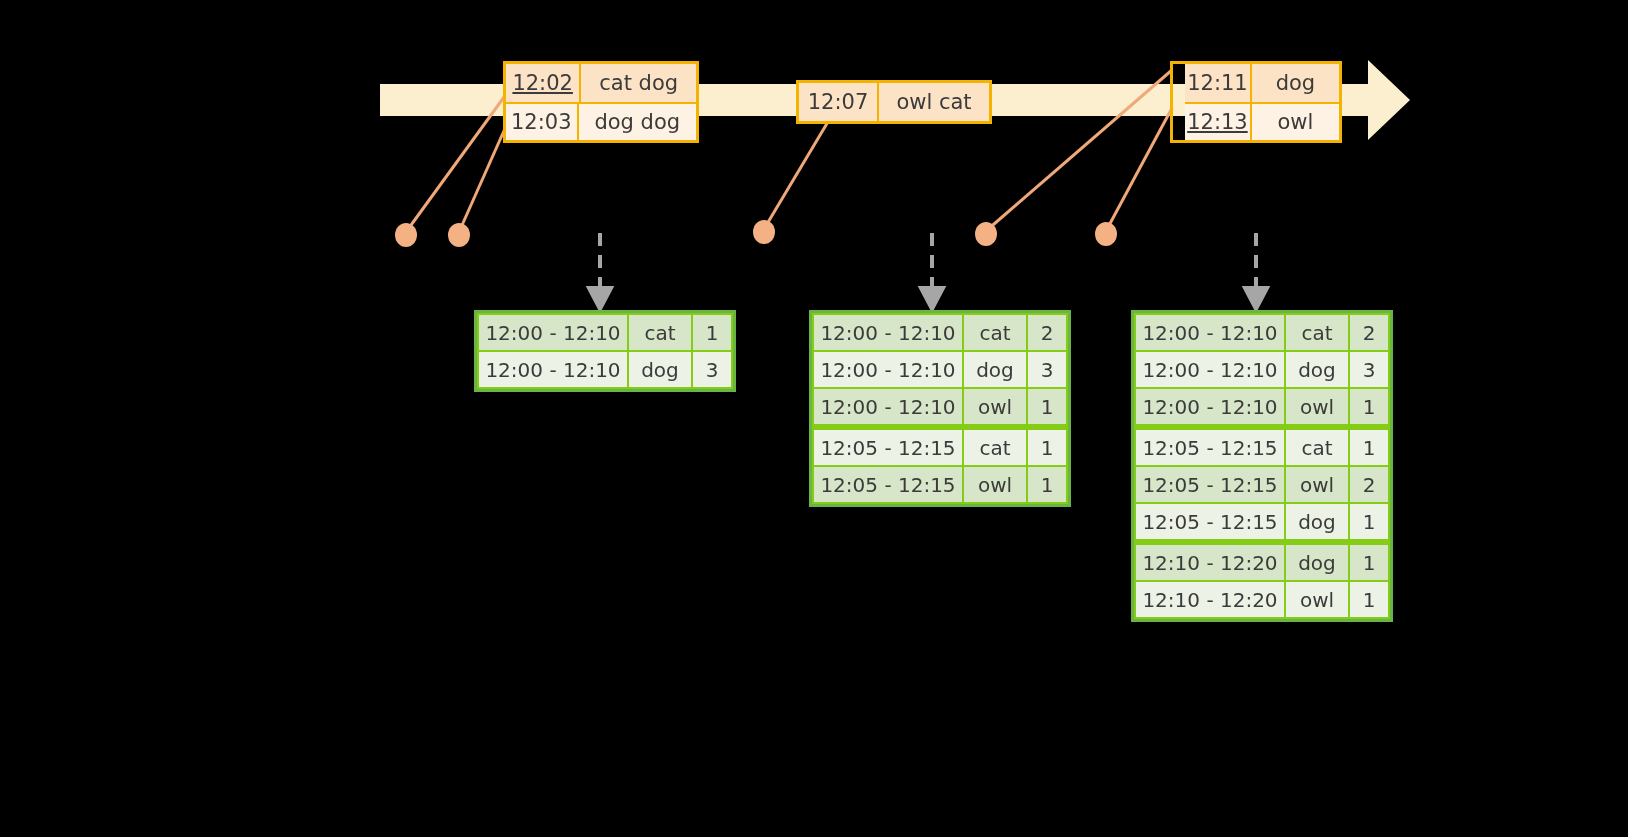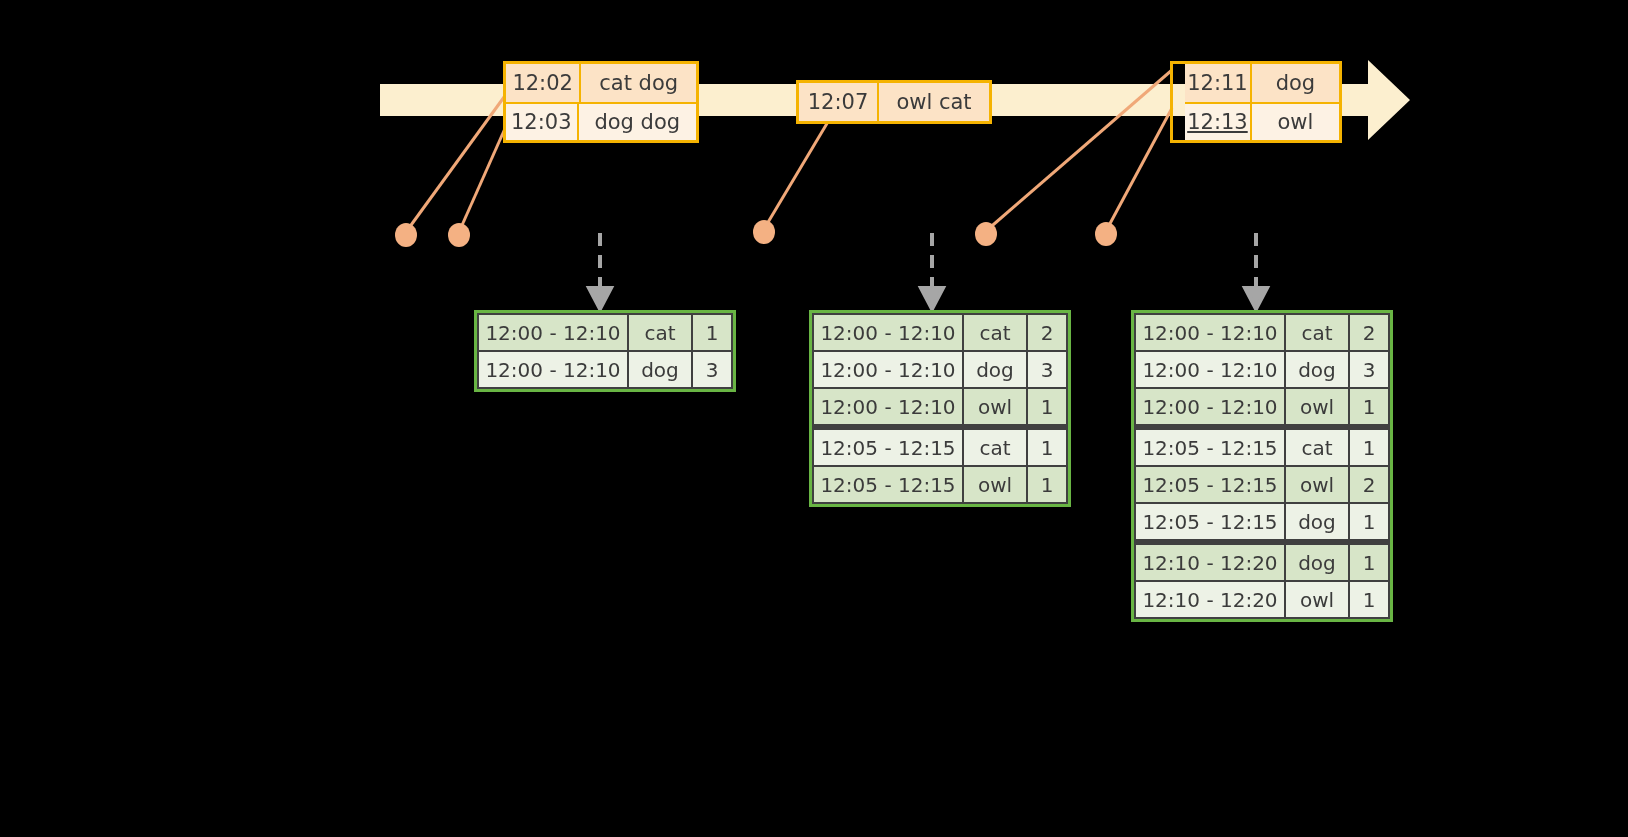--- a/index.html
+++ b/index.html
@@ -16,21 +16,21 @@
   .evt-row + .evt-row{border-top:2px solid #F5B301;}
   .evt-cell{display:flex;align-items:center;justify-content:center;
             font-size:21px;color:#3b3b3b;box-sizing:border-box;
             font-family:"DejaVu Sans","Liberation Sans",sans-serif;}
   .evt-cell.t{border-right:2px solid #F5B301;}
   .evt-row.odd .evt-cell{background:#FCE3C6;}
   .evt-row.even .evt-cell{background:#FDF2E4;}
 
   
   .res-table{position:absolute;border:3px solid #69B544;box-sizing:border-box;
-             background:#404040;padding:2px;}
+             background:#84cc16;padding:2px;}
   .res-row{display:flex;height:35px;box-sizing:border-box;margin-bottom:2px;}
   .res-row:last-child{margin-bottom:0;}
   .res-cell{display:flex;align-items:center;justify-content:center;
             font-size:20px;color:#3b3b3b;box-sizing:border-box;margin-right:2px;
             font-family:"DejaVu Sans","Liberation Sans",sans-serif;}
   .res-cell:last-child{margin-right:0;}
   .res-row.shade .res-cell{background:#D7E5C8;}
   .res-row.light .res-cell{background:#EDF2E6;}
   .c-win{width:148px;}
   .c-word{width:62px;text-align:center;}
@@ -76,21 +76,21 @@
       </g>
       <g>
         <line x1="1256" y1="233" x2="1256" y2="288" stroke-dasharray="13 9"></line>
         <polygon points="1245,288 1267,288 1256,309"></polygon>
       </g>
     </g>
   </svg>
 
   <div class="evt-box" id="evt-1" style="left:503px;top:61px;width:196px;">
     <div class="evt-row odd">
-      <div class="evt-cell t" style="width:80px;">12:02</div>
+      <div class="evt-cell t" style="width:80px;text-decoration:underline;">12:02</div>
       <div class="evt-cell" style="width:122px;">cat dog</div>
     </div>
     <div class="evt-row even">
       <div class="evt-cell t" style="width:80px;">12:03</div>
       <div class="evt-cell" style="width:130px;">dog dog</div>
     </div>
   </div>
 
   <div class="evt-box" id="evt-2" style="left:796px;top:80px;width:196px;">
     <div class="evt-row odd">

